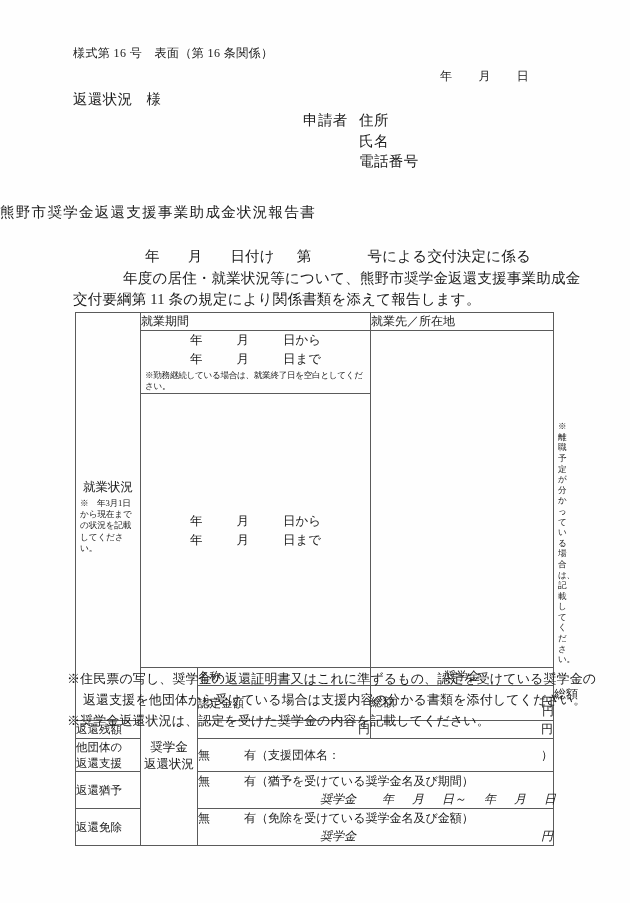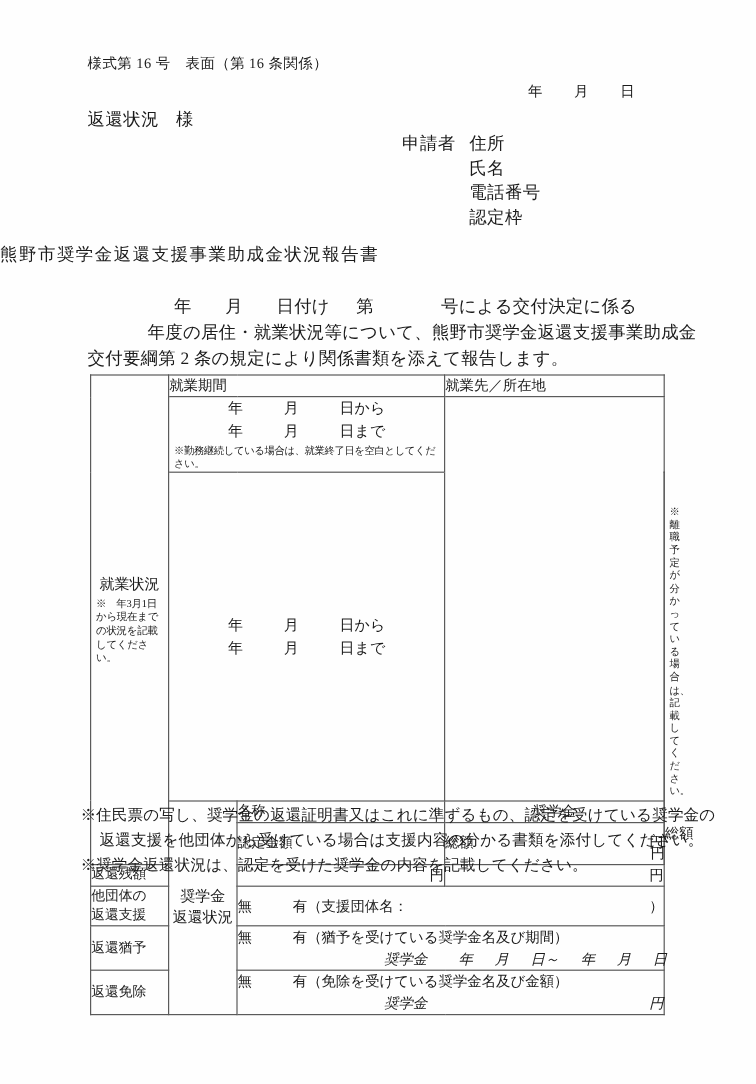--- a/index.html
+++ b/index.html
@@ -53,21 +53,20 @@
     position: absolute;
     left: 303px;
     top: 110px;
     font-size: 14.5px;
     letter-spacing: 0.4px;
   }
   .applicant-row {
     display: flex;
     line-height: 20.5px;
     white-space: nowrap;
-    margin-left: 32px;
   }
   .applicant-label {
     width: 56px;
     flex: 0 0 56px;
   }
   .applicant-field { }
 
   .doc-title {
     position: absolute;
     left: 0;
@@ -222,32 +221,28 @@
       <span class="applicant-field">住所</span>
     </div>
     <div class="applicant-row">
       <span class="applicant-label"></span>
       <span class="applicant-field">氏名</span>
     </div>
     <div class="applicant-row">
       <span class="applicant-label"></span>
       <span class="applicant-field">電話番号</span>
     </div>
-    <div class="applicant-row">
-      <span class="applicant-label"></span>
-      <span class="applicant-field">認定枠</span>
-    </div>
   </div>
 
   <div class="doc-title">熊野市奨学金返還支援事業助成金状況報告書</div>
 
   <div class="doc-body">
     <div class="body-line-1"><span>年</span><span class="gap-sm"></span><span>月</span><span class="gap-sm"></span><span>日付け</span><span class="gap-md"></span><span>第</span><span class="gap-lg"></span><span>号による交付決定に係る</span></div>
     <div class="body-line-2">年度の居住・就業状況等について、熊野市奨学金返還支援事業助成金</div>
-    <div class="body-line-3">交付要綱第 2 条の規定により関係書類を添えて報告します。</div>
+    <div class="body-line-3">交付要綱第 11 条の規定により関係書類を添えて報告します。</div>
   </div>
 
   <table class="form-table">
     <colgroup>
       <col style="width:65px">
       <col style="width:57px">
       <col style="width:173px">
       <col style="width:183px">
     </colgroup>
     <tbody>

